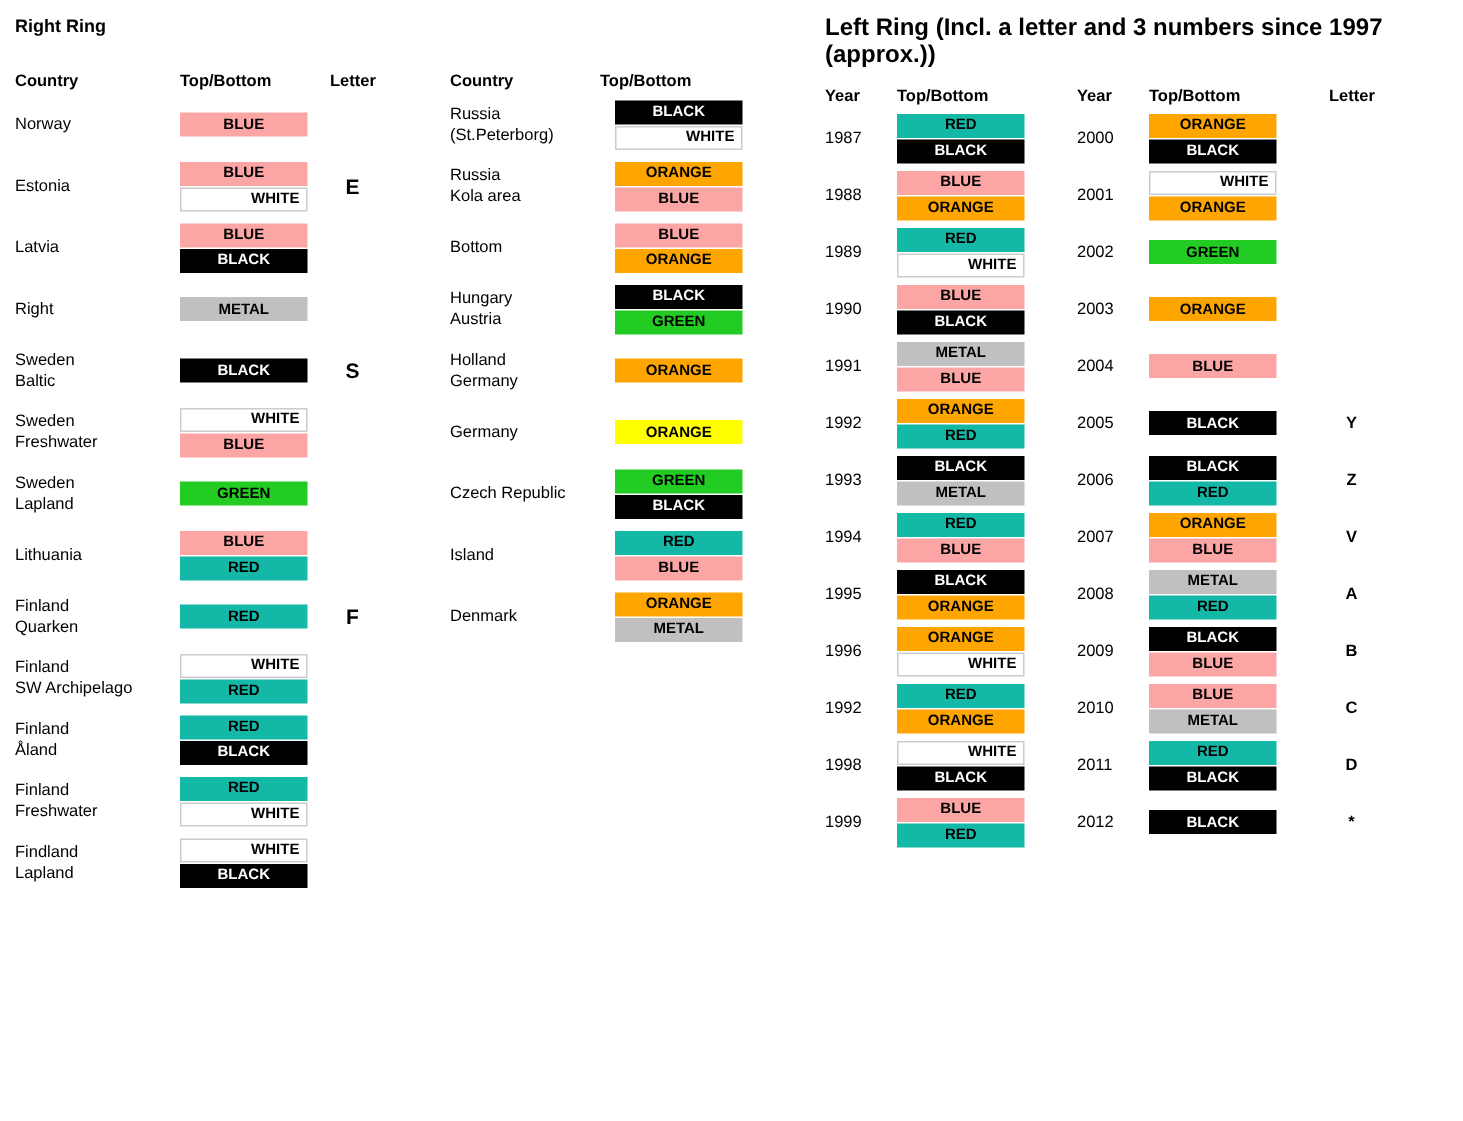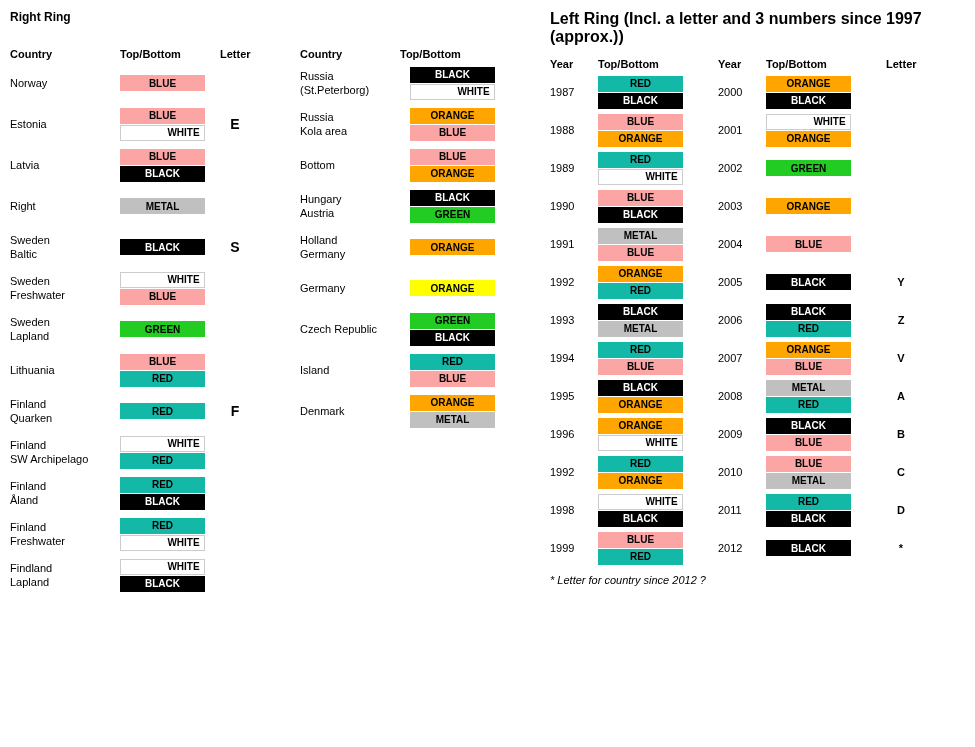--- a/index.html
+++ b/index.html
@@ -504,16 +504,15 @@
       <div class="color-badge badge-red">RED</div>
     </div>
     <div class="lr-year2">2012</div>
     <div class="lr-topbottom2 lr-tb-cell">
       <div class="color-badge badge-black">BLACK</div>
 
     </div>
     <div class="lr-letter letter-cell">*</div>
   </div>
         </div>
-      <div class="footnote">* Letter for country since 2012 ?</div>
     </div>
   </div>
 </div>
 
 </body></html>

